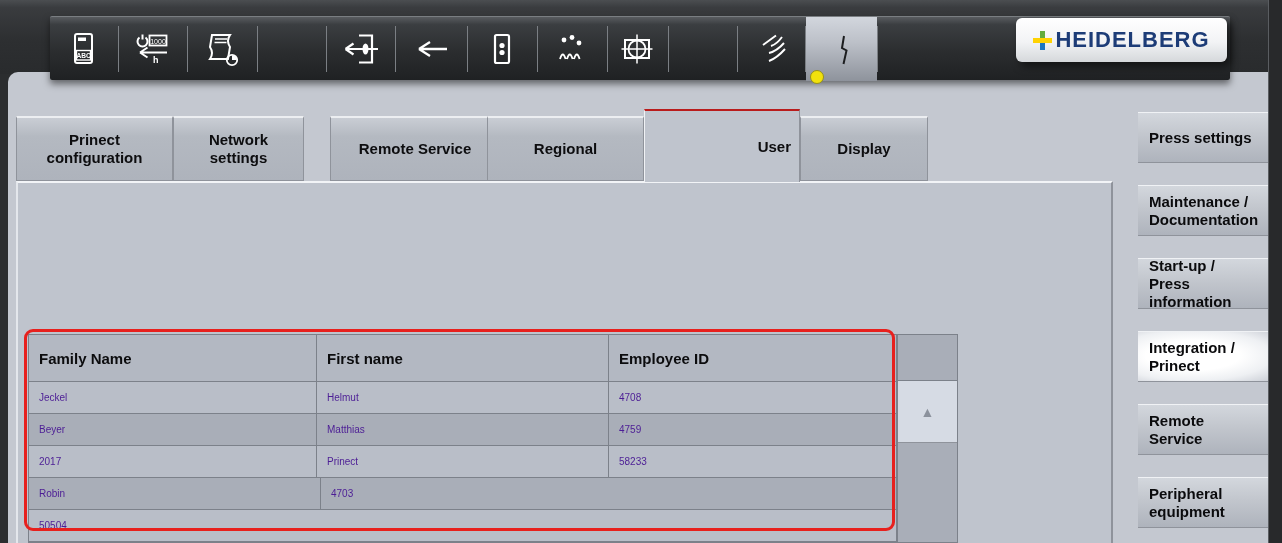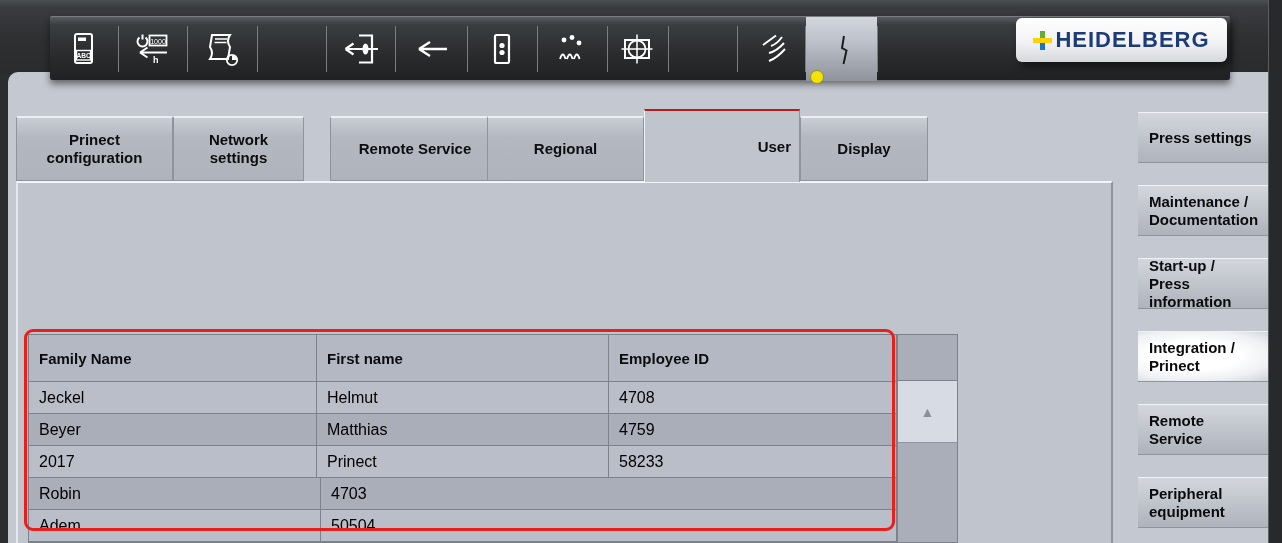--- a/index.html
+++ b/index.html
@@ -59,21 +59,21 @@
 
   
   .utable { position:absolute; left:28px; top:334px; width:869px; height:209px; z-index:8;
     border:1px solid #7c818a; overflow:hidden; background:#b9bec8; }
   .trow { display:flex; width:100%; }
   .trow.head { height:46px; background:#b3b8c2; }
   .trow.body { height:32px; border-top:1px solid #7c818a; }
   .trow.light { background:#b9bec8; }
   .trow.dark  { background:#a9aeb8; }
   .tcell { display:flex; align-items:center; padding-left:10px;
-    font-size:16px; color:#000000; border-right:1px solid #7c818a; overflow:hidden; }
+    font-size:10px; color:#4c1d95; border-right:1px solid #7c818a; overflow:hidden; }
   .tcell:last-child { border-right:none; }
   .trow.head .tcell { font-size:15px; font-weight:bold; color:#0c0c0e; }
   .c0 { width:288px; } .c1 { width:292px; } .c2 { width:287px;text-align:center; }
 
   
   .scrollcol { position:absolute; left:897px; top:334px; width:61px; height:209px; z-index:7;
     border:1px solid #7c818a; background:#a9aeb8; display:flex; flex-direction:column; }
   .sc-head { height:46px; background:#a9aeb8; border-bottom:1px solid #7c818a; }
   .sc-up { height:62px; background:#d6dbe4; border-bottom:1px solid #8f939b;
     display:flex; align-items:center; justify-content:center;
@@ -268,21 +268,20 @@
     <div class="trow body light">
       <div class="tcell c0">2017</div>
       <div class="tcell c1">Prinect</div>
       <div class="tcell c2">58233</div>
     </div>
     <div class="trow body dark">
       <div class="tcell c1">Robin</div>
       <div class="tcell c2">4703</div>
     </div>
     <div class="trow body light">
-      <div class="tcell c1">Adem</div>
       <div class="tcell c2">50504</div>
     </div>
     <div class="trow body dark">
       <div class="tcell c0"></div>
       <div class="tcell c1"></div>
       <div class="tcell c2"></div>
     </div>
   </div>
 
   <div class="scrollcol">

